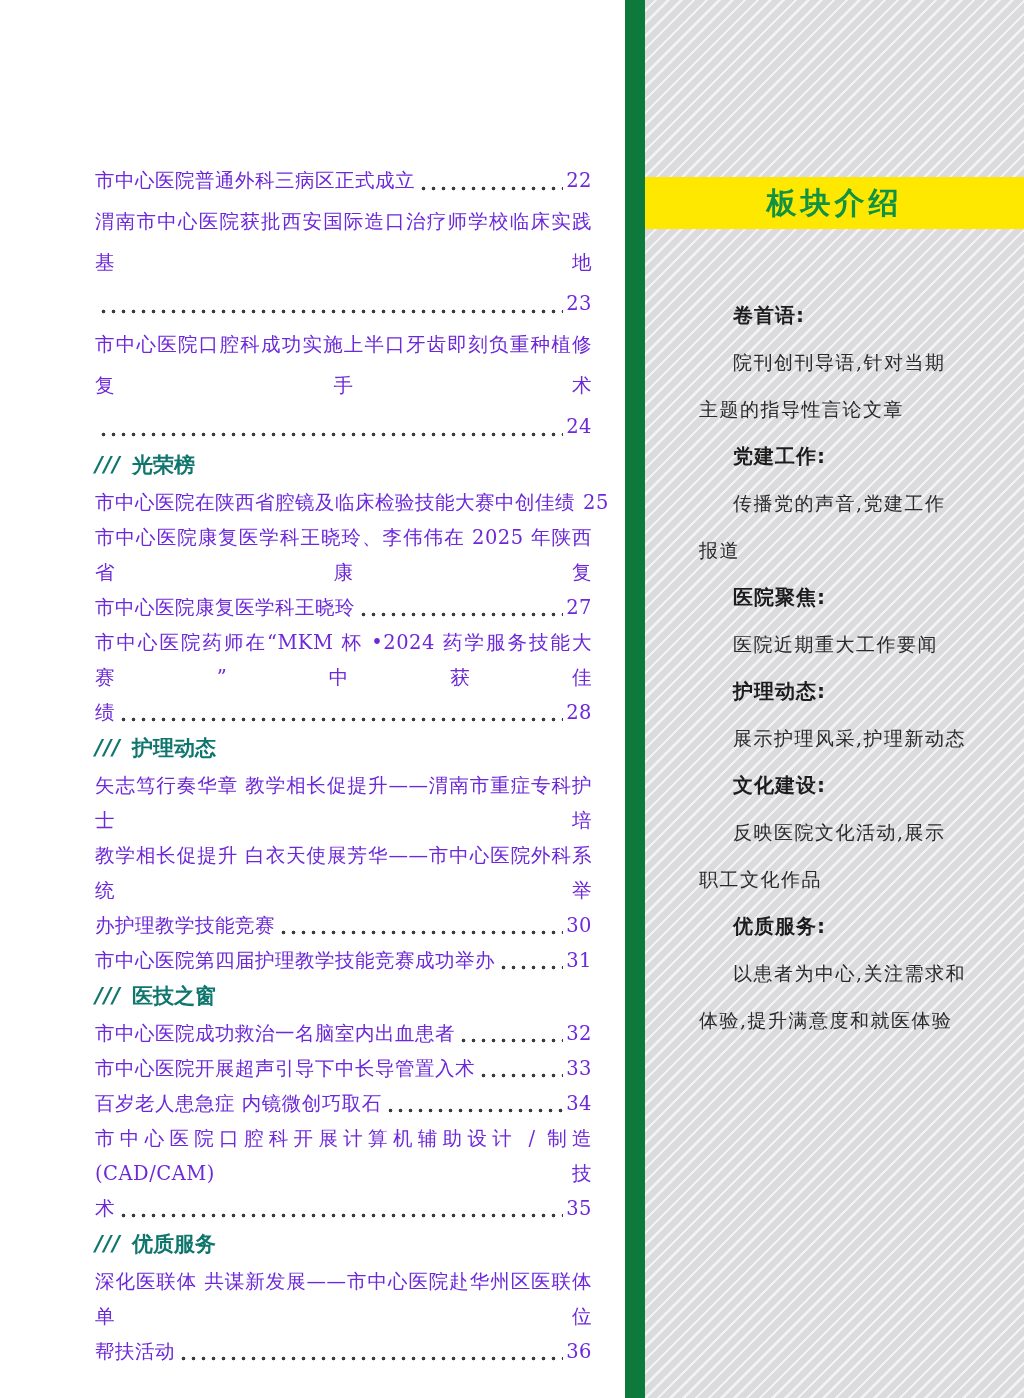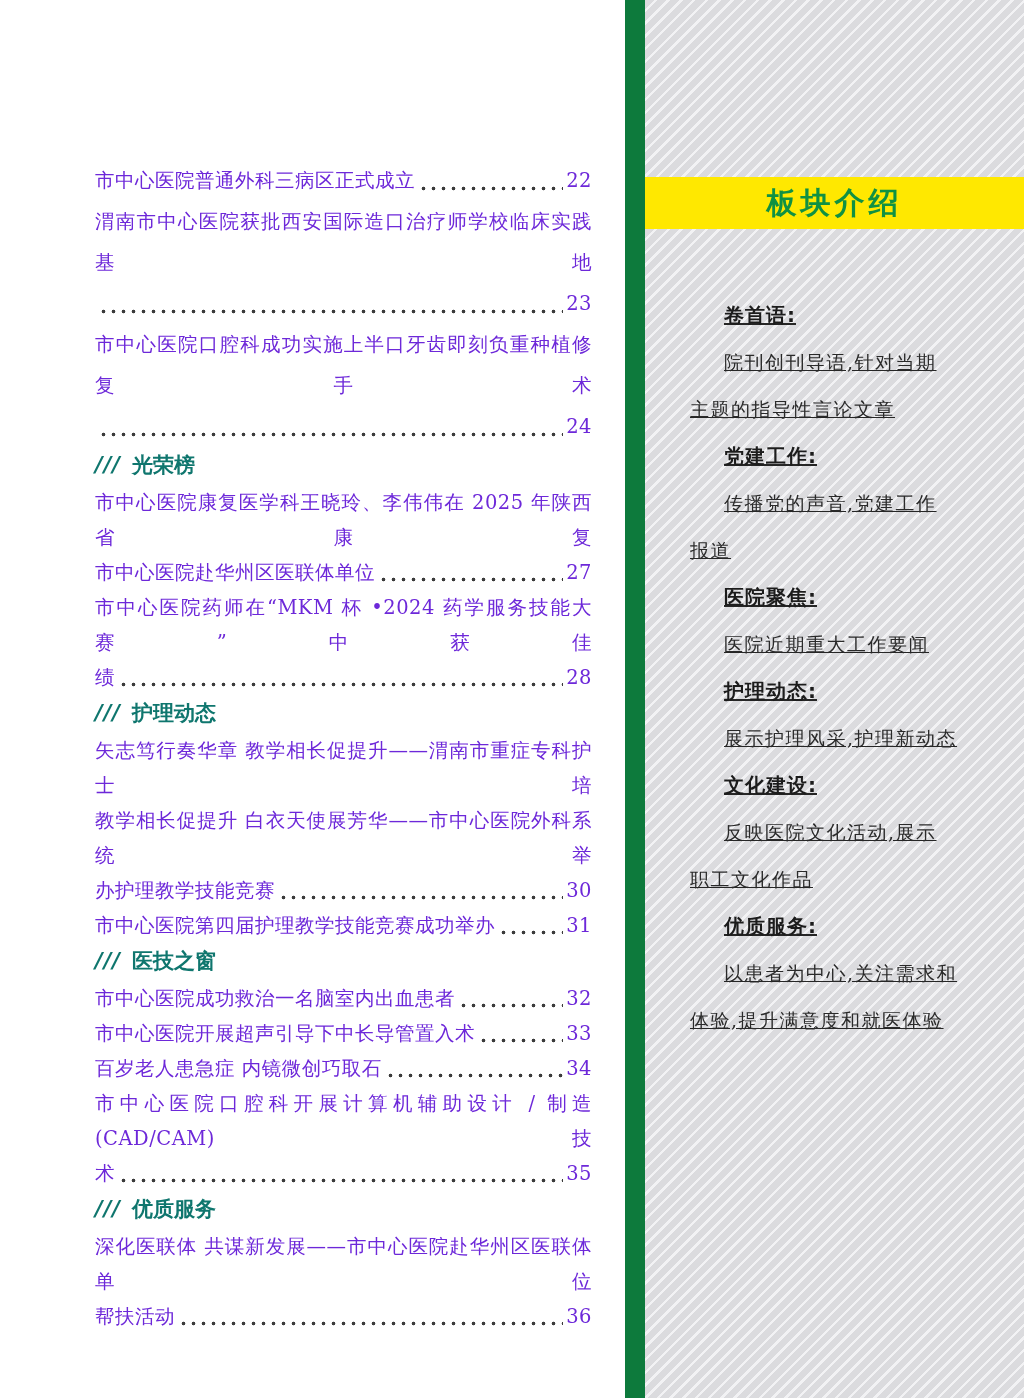--- a/index.html
+++ b/index.html
@@ -27,21 +27,21 @@
   
   .green-stripe{position:absolute;left:625px;top:0;width:20px;height:1398px;background:#0D7A3C;}
 
   
   .side-panel{position:absolute;left:645px;top:0;width:379px;height:1398px;
       background:repeating-linear-gradient(135deg,#dbdbde 0px,#dbdbde 6.5px,#f2f2f4 6.5px,#f2f2f4 9px);}
   .banner{position:absolute;left:0;top:177px;width:100%;height:52px;background:#FFE800;
       display:flex;align-items:center;justify-content:center;
       font-family:"DejaVu Sans", sans-serif;font-weight:bold;font-size:30px;
       color:#109143;letter-spacing:4px;}
-  .blocks{position:absolute;left:45px;top:292px;width:268px;text-decoration:underline;}
+  .blocks{position:absolute;left:54px;top:292px;width:268px;}
   .block-term{font-family:"DejaVu Sans", sans-serif;font-weight:bold;color:#1c1c1c;
       font-size:20px;line-height:47px;padding-left:34px;letter-spacing:1px;white-space:nowrap;}
   .block-desc-line{font-size:19px;line-height:47px;letter-spacing:1.5px;color:#2a2a2a;white-space:nowrap;}
   .block-desc-line.first{padding-left:34px;}
 </style>
 </head>
 <body>
 
 <div class="page">
 
@@ -65,24 +65,29 @@
         </div>
         <div class="toc-line">
           <span class="t"></span>
           <span class="dots"></span>
           <span class="pg">24</span>
         </div>
       </div>
       <div class="toc-section sec-1">
         <div class="toc-header"><span class="slashes">///</span><span class="hlabel">光荣榜</span></div>
         <div class="toc-line">
+          <span class="t">市中心医院在陕西省腔镜及临床检验技能大赛中创佳绩</span>
+          <span class="dots"></span>
+          <span class="pg">25</span>
+        </div>
+        <div class="toc-line">
           <span class="t full">市中心医院康复医学科王晓玲、李伟伟在 2025 年陕西省康复</span>
         </div>
         <div class="toc-line">
-          <span class="t">市中心医院赴华州区医联体单位</span>
+          <span class="t">市中心医院康复医学科王晓玲</span>
           <span class="dots"></span>
           <span class="pg">27</span>
         </div>
         <div class="toc-line">
           <span class="t full">市中心医院药师在“MKM 杯 •2024 药学服务技能大赛”中获佳</span>
         </div>
         <div class="toc-line">
           <span class="t">绩</span>
           <span class="dots"></span>
           <span class="pg">28</span>

